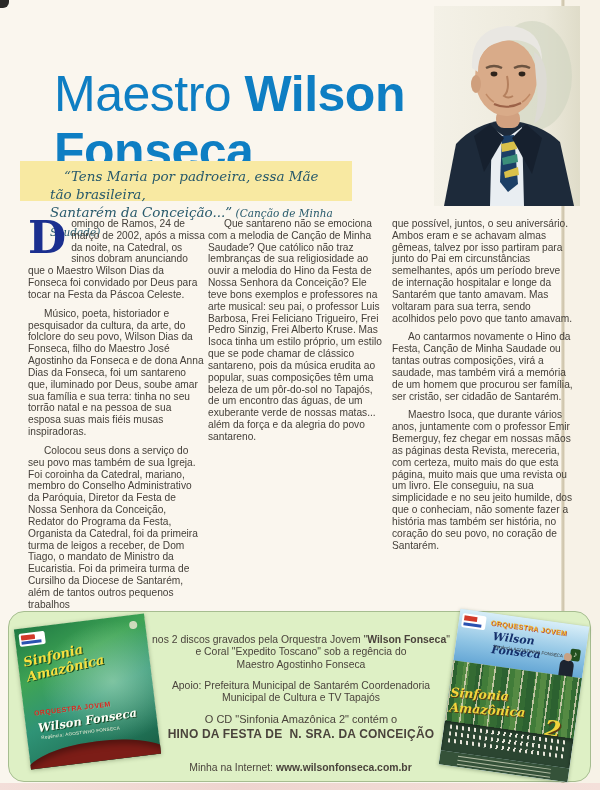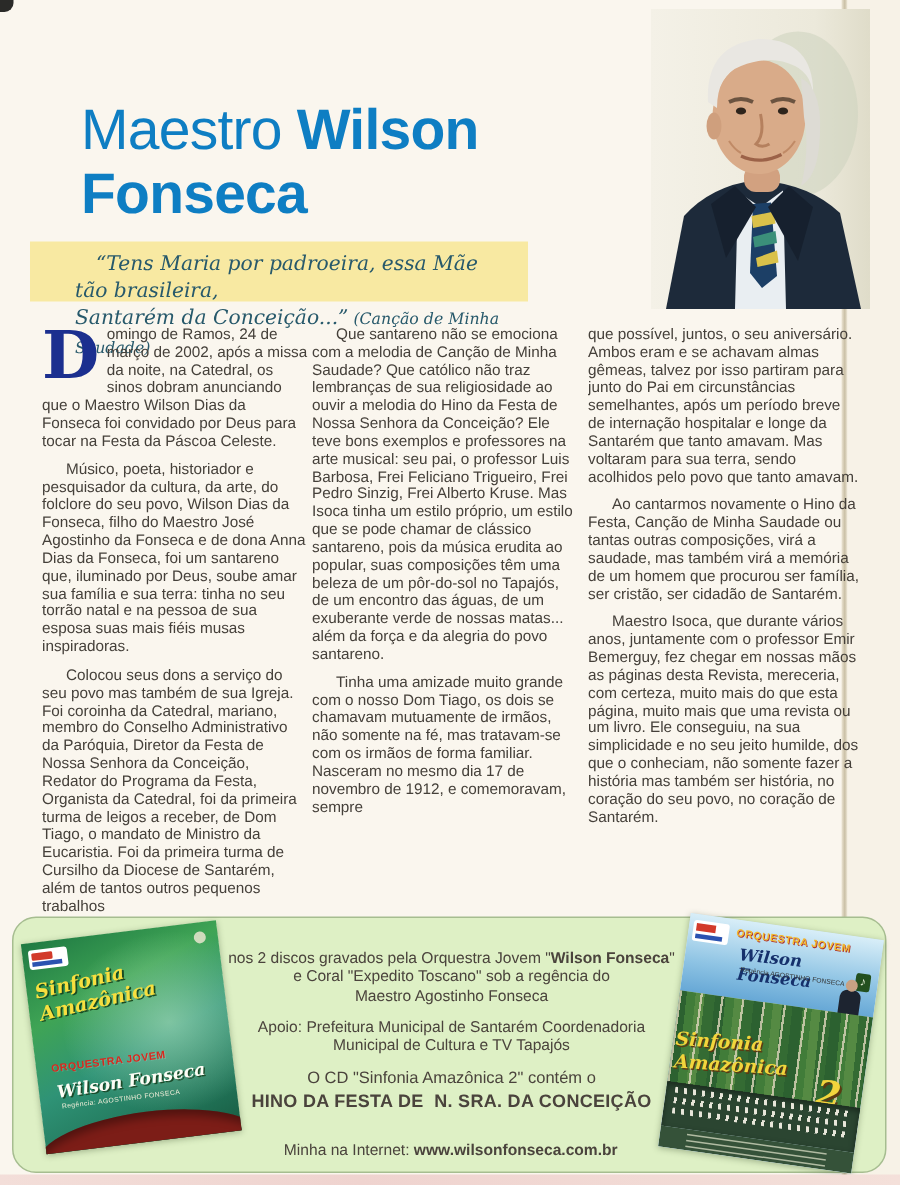--- a/index.html
+++ b/index.html
@@ -11,21 +11,21 @@
   
   .page-edge{position:absolute;right:0;top:0;bottom:0;width:37px;background:#f7f2e7;}
   .page-seam{position:absolute;right:35px;top:0;bottom:0;width:4px;
     background:linear-gradient(to right,#ece5d4,#c9bfa5 55%,#f1ebdc);}
   .bottom-strip{position:absolute;left:0;right:0;bottom:0;height:7px;
     background:linear-gradient(to right,#f3ded9,#efd3cf 40%,#f4e0da);}
   .corner-speck{position:absolute;left:0;top:0;width:9px;height:8px;background:#2a2a28;
     border-bottom-right-radius:6px;}
 
   
-  .title{position:absolute;left:54px;top:66px;font-size:38px;line-height:1.13;
+  .title{position:absolute;left:54px;top:66px;font-size:50px;line-height:1.13;
     color:#0e7ec3;letter-spacing:-0.5px;font-weight:400;}
   .title b{font-weight:700;}
 
   
   .photo{position:absolute;left:434px;top:6px;width:146px;height:200px;}
 
   
   .quote-bar{position:absolute;left:20px;top:161px;width:332px;height:40px;
     background:#f8e9a2;box-sizing:border-box;padding:6px 8px 4px 30px;
     font-family:"DejaVu Serif",serif;font-style:italic;color:#27596b;font-size:13.5px;
@@ -172,21 +172,20 @@
     <span>Santarém da Conceição...”</span><span class="attr"> (Canção de Minha Saudade)</span>
   </div>
 
   <div class="col col-1">
     <p><span class="dropcap">D</span><span>omingo de Ramos, 24 de março de 2002, após a missa da noite, na Catedral, os sinos dobram anunciando que o Maestro Wilson Dias da Fonseca foi convidado por Deus para tocar na Festa da Páscoa Celeste.</span></p>
     <p class="indent">Músico, poeta, historiador e pesquisador da cultura, da arte, do folclore do seu povo, Wilson Dias da Fonseca, filho do Maestro José Agostinho da Fonseca e de dona Anna Dias da Fonseca, foi um santareno que, iluminado por Deus, soube amar sua família e sua terra: tinha no seu torrão natal e na pessoa de sua esposa suas mais fiéis musas inspiradoras.</p>
     <p class="indent">Colocou seus dons a serviço do seu povo mas também de sua Igreja. Foi coroinha da Catedral, mariano, membro do Conselho Administrativo da Paróquia, Diretor da Festa de Nossa Senhora da Conceição, Redator do Programa da Festa, Organista da Catedral, foi da primeira turma de leigos a receber, de Dom Tiago, o mandato de Ministro da Eucaristia. Foi da primeira turma de Cursilho da Diocese de Santarém, além de tantos outros pequenos trabalhos</p>
   </div>
   <div class="col col-2">
     <p class="indent">Que santareno não se emociona com a melodia de Canção de Minha Saudade? Que católico não traz lembranças de sua religiosidade ao ouvir a melodia do Hino da Festa de Nossa Senhora da Conceição? Ele teve bons exemplos e professores na arte musical: seu pai, o professor Luis Barbosa, Frei Feliciano Trigueiro, Frei Pedro Sinzig, Frei Alberto Kruse. Mas Isoca tinha um estilo próprio, um estilo que se pode chamar de clássico santareno, pois da música erudita ao popular, suas composições têm uma beleza de um pôr-do-sol no Tapajós, de um encontro das águas, de um exuberante verde de nossas matas... além da força e da alegria do povo santareno.</p>
-    <p class="indent">Tinha uma amizade muito grande com o nosso Dom Tiago, os dois se chamavam mutuamente de irmãos, não somente na fé, mas tratavam-se com os irmãos de forma familiar. Nasceram no mesmo dia 17 de novembro de 1912, e comemoravam, sempre</p>
   </div>
   <div class="col col-3">
     <p>que possível, juntos, o seu aniversário. Ambos eram e se achavam almas gêmeas, talvez por isso partiram para junto do Pai em circunstâncias semelhantes, após um período breve de internação hospitalar e longe da Santarém que tanto amavam. Mas voltaram para sua terra, sendo acolhidos pelo povo que tanto amavam.</p>
     <p class="indent">Ao cantarmos novamente o Hino da Festa, Canção de Minha Saudade ou tantas outras composições, virá a saudade, mas também virá a memória de um homem que procurou ser família, ser cristão, ser cidadão de Santarém.</p>
     <p class="indent">Maestro Isoca, que durante vários anos, juntamente com o professor Emir Bemerguy, fez chegar em nossas mãos as páginas desta Revista, mereceria, com certeza, muito mais do que esta página, muito mais que uma revista ou um livro. Ele conseguiu, na sua simplicidade e no seu jeito humilde, dos que o conheciam, não somente fazer a história mas também ser história, no coração do seu povo, no coração de Santarém.</p>
   </div>
 
   <div class="promo-box">
 
     <div class="cd cd-left">

